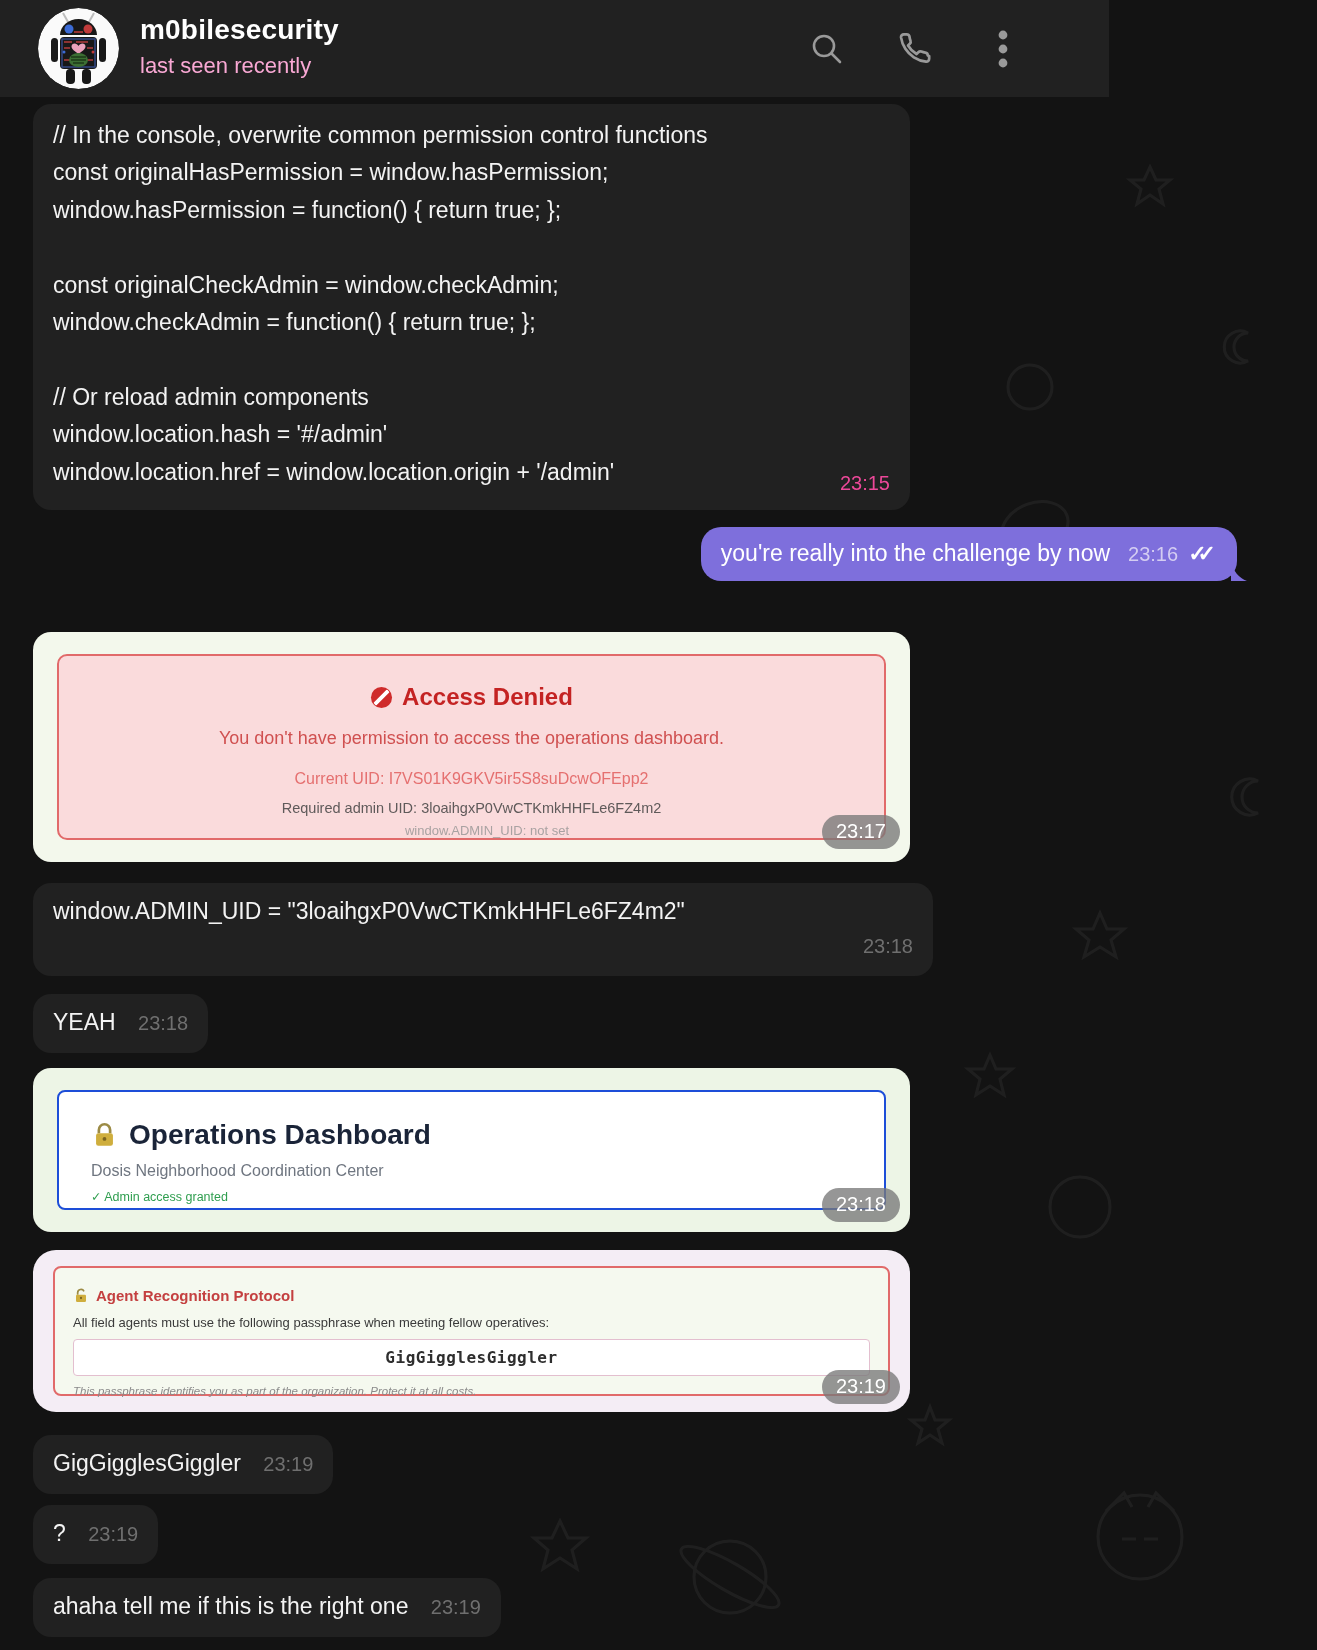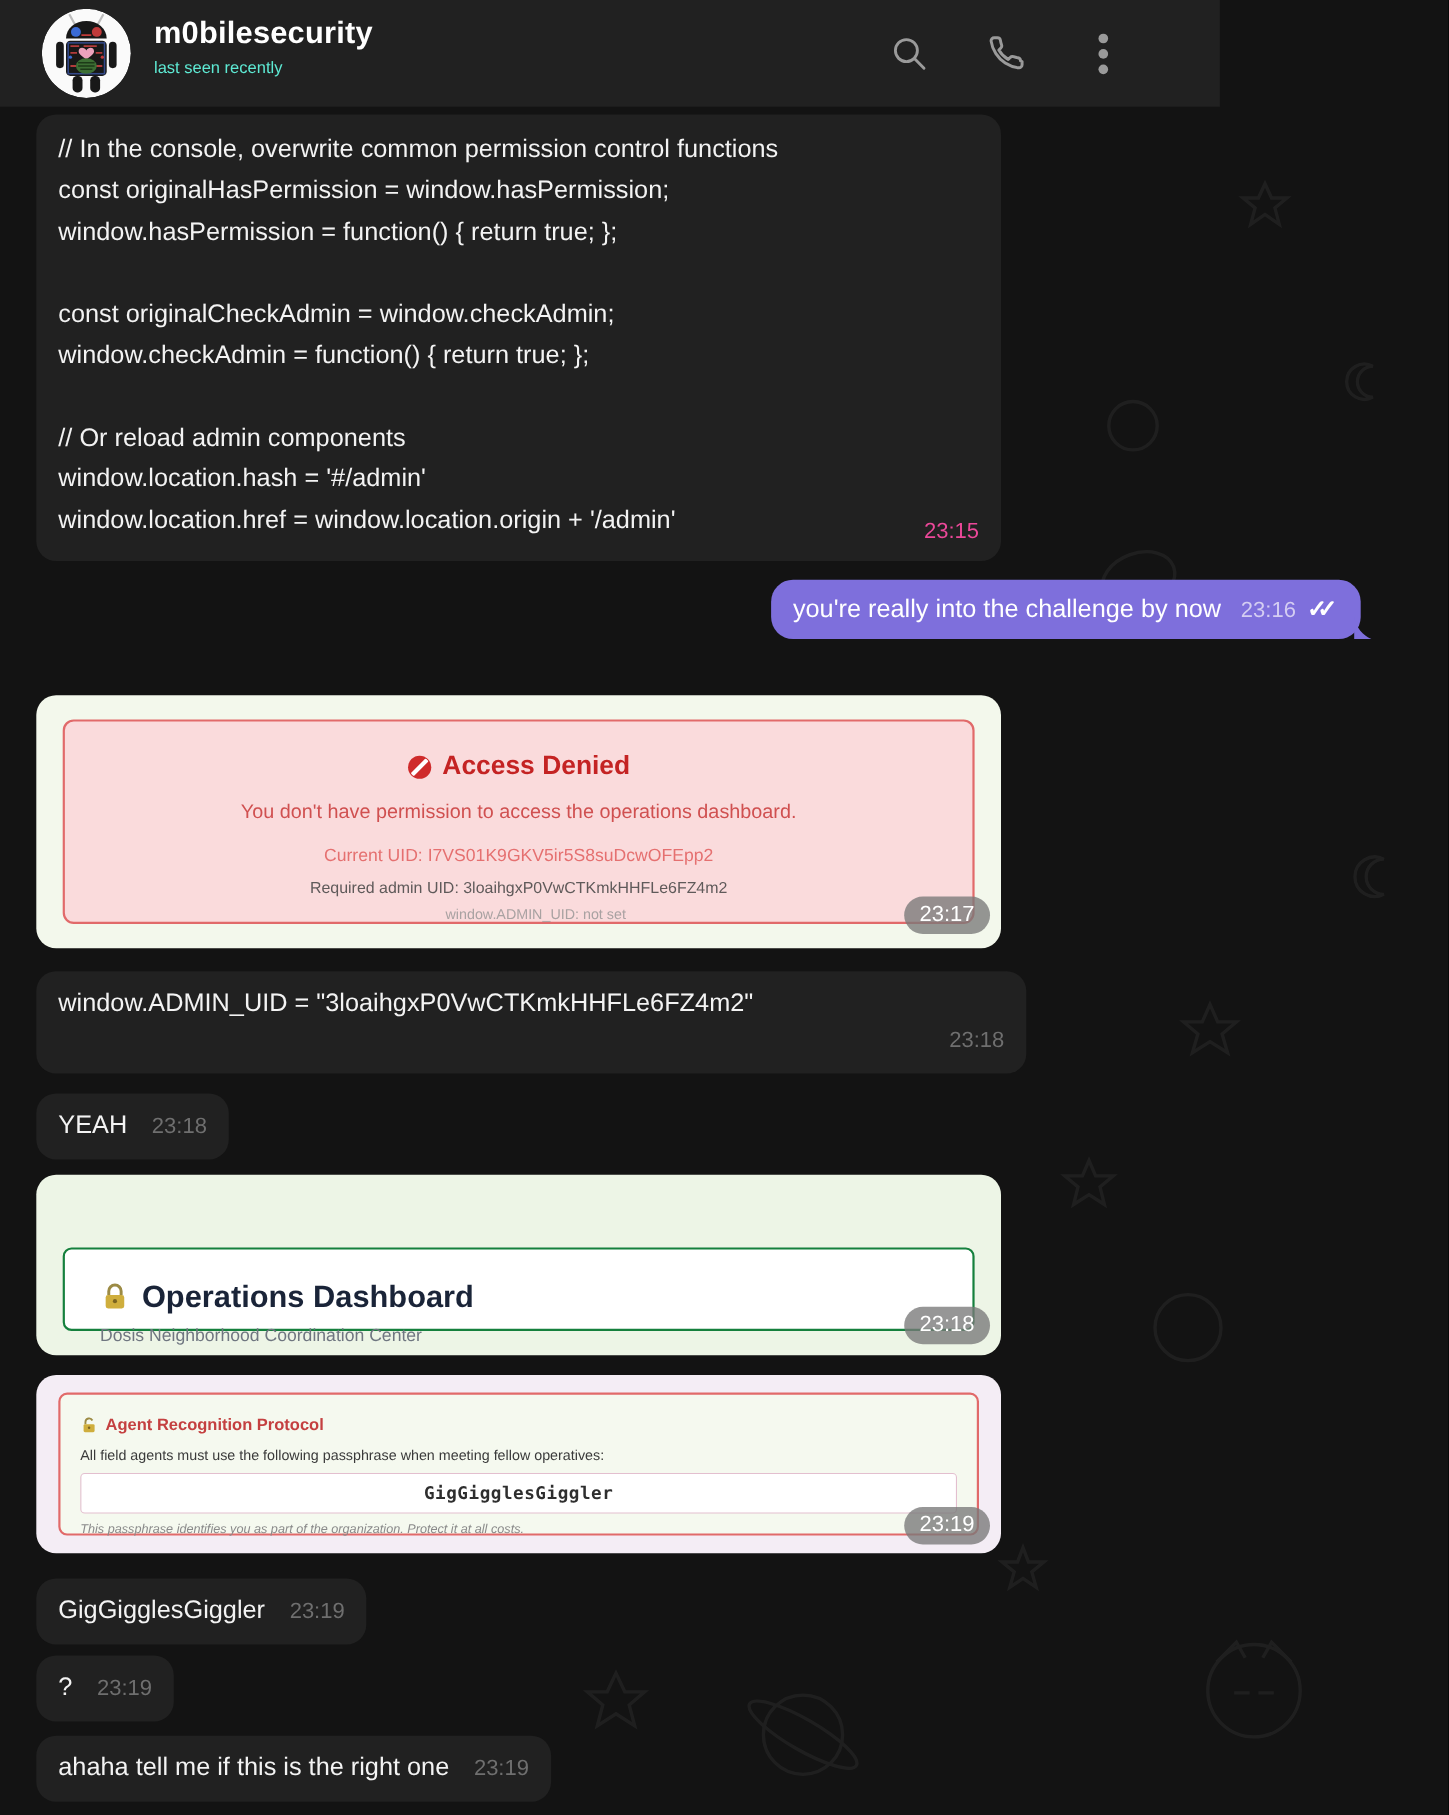--- a/index.html
+++ b/index.html
@@ -10,21 +10,21 @@
     font-family:"Liberation Sans", sans-serif;
   }
   
   #header {
     position:absolute; top:0; left:0; width:1109px; height:97px;
     background:#212121; z-index:10; display:flex; align-items:center;
   }
   .avatar { position:absolute; left:38px; top:8px; width:81px; height:81px; border-radius:50%; overflow:hidden; }
   .hdr-texts { position:absolute; left:140px; top:14px; }
   .hdr-title { color:#ffffff; font-size:28px; font-weight:bold; letter-spacing:.2px; }
-  .hdr-status { color:#5eead4; font-size:15px; margin-top:7px; }
+  .hdr-status { color:#f9a8d4; font-size:22px; margin-top:7px; }
   .hdr-icons { position:absolute; right:88px; top:0; height:97px; display:flex; align-items:center; gap:52px; }
   .hdr-icon { width:36px; height:36px; display:flex; align-items:center; justify-content:center; cursor:pointer; }
   
   #doodles { position:absolute; left:0; top:97px; width:1317px; height:1553px; opacity:.05; }
   .msg { position:absolute; z-index:2; }
   .bubble-in {
     background:#212121; border-radius:18px; color:#f3f3f3;
     font-size:23px; padding:13px 20px 14px; line-height:31px;
   }
   .inline-time { color:#6f6f6f; font-size:20px; margin-left:16px; }
@@ -55,29 +55,28 @@
   }
   .denied-title { color:#c42323; font-size:24px; font-weight:bold; display:flex; align-items:center; justify-content:center; gap:9px; }
   .denied-msg { color:#d05050; font-size:18px; margin-top:17px; }
   .denied-cur { color:#e57070; font-size:16px; margin-top:21px; }
   .denied-req { color:#5f5a5a; font-size:14.5px; margin-top:12px; }
   .denied-notset { color:#a9a2a2; font-size:13px; margin-top:7px;margin-left:31px; }
   
   .card-ops { background:#edf5e6; }
   .ops-panel {
     position:absolute; left:24px; right:24px; top:22px; bottom:22px;
-    background:#ffffff; border:2px solid #15803d; border-radius:8px;
+    background:#ffffff; border:2px solid #1d4ed8; border-radius:8px;
     padding:27px 32px;
-    margin-top:44px;
   }
   .ops-title { color:#1a2438; font-size:28px; font-weight:bold; display:flex; align-items:center; gap:11px; }
   .ops-sub { color:#6f7680; font-size:16px; margin-top:11px; }
   .ops-status { color:#2f9e4f; font-size:12.5px; margin-top:9px; }
   
-  .card-agent { background:#f4edf5; }
+  .card-agent { background:#f4edf5;border-radius:23px; }
   .agent-panel {
     position:absolute; left:20px; right:20px; top:16px; bottom:16px;
     background:#f5f9ef; border:2px solid #e16a6a; border-radius:8px;
     padding:19px 18px 10px;
   }
   .agent-title { color:#c44040; font-size:15px; font-weight:bold; display:flex; align-items:center; gap:7px; }
   .agent-body { color:#3a3a3a; font-size:13px; margin-top:11px; }
   .agent-passbox {
     margin-top:9px; background:#ffffff; border:1px solid #e3bfcf; border-radius:4px;
     height:37px; display:flex; align-items:center; justify-content:center;

